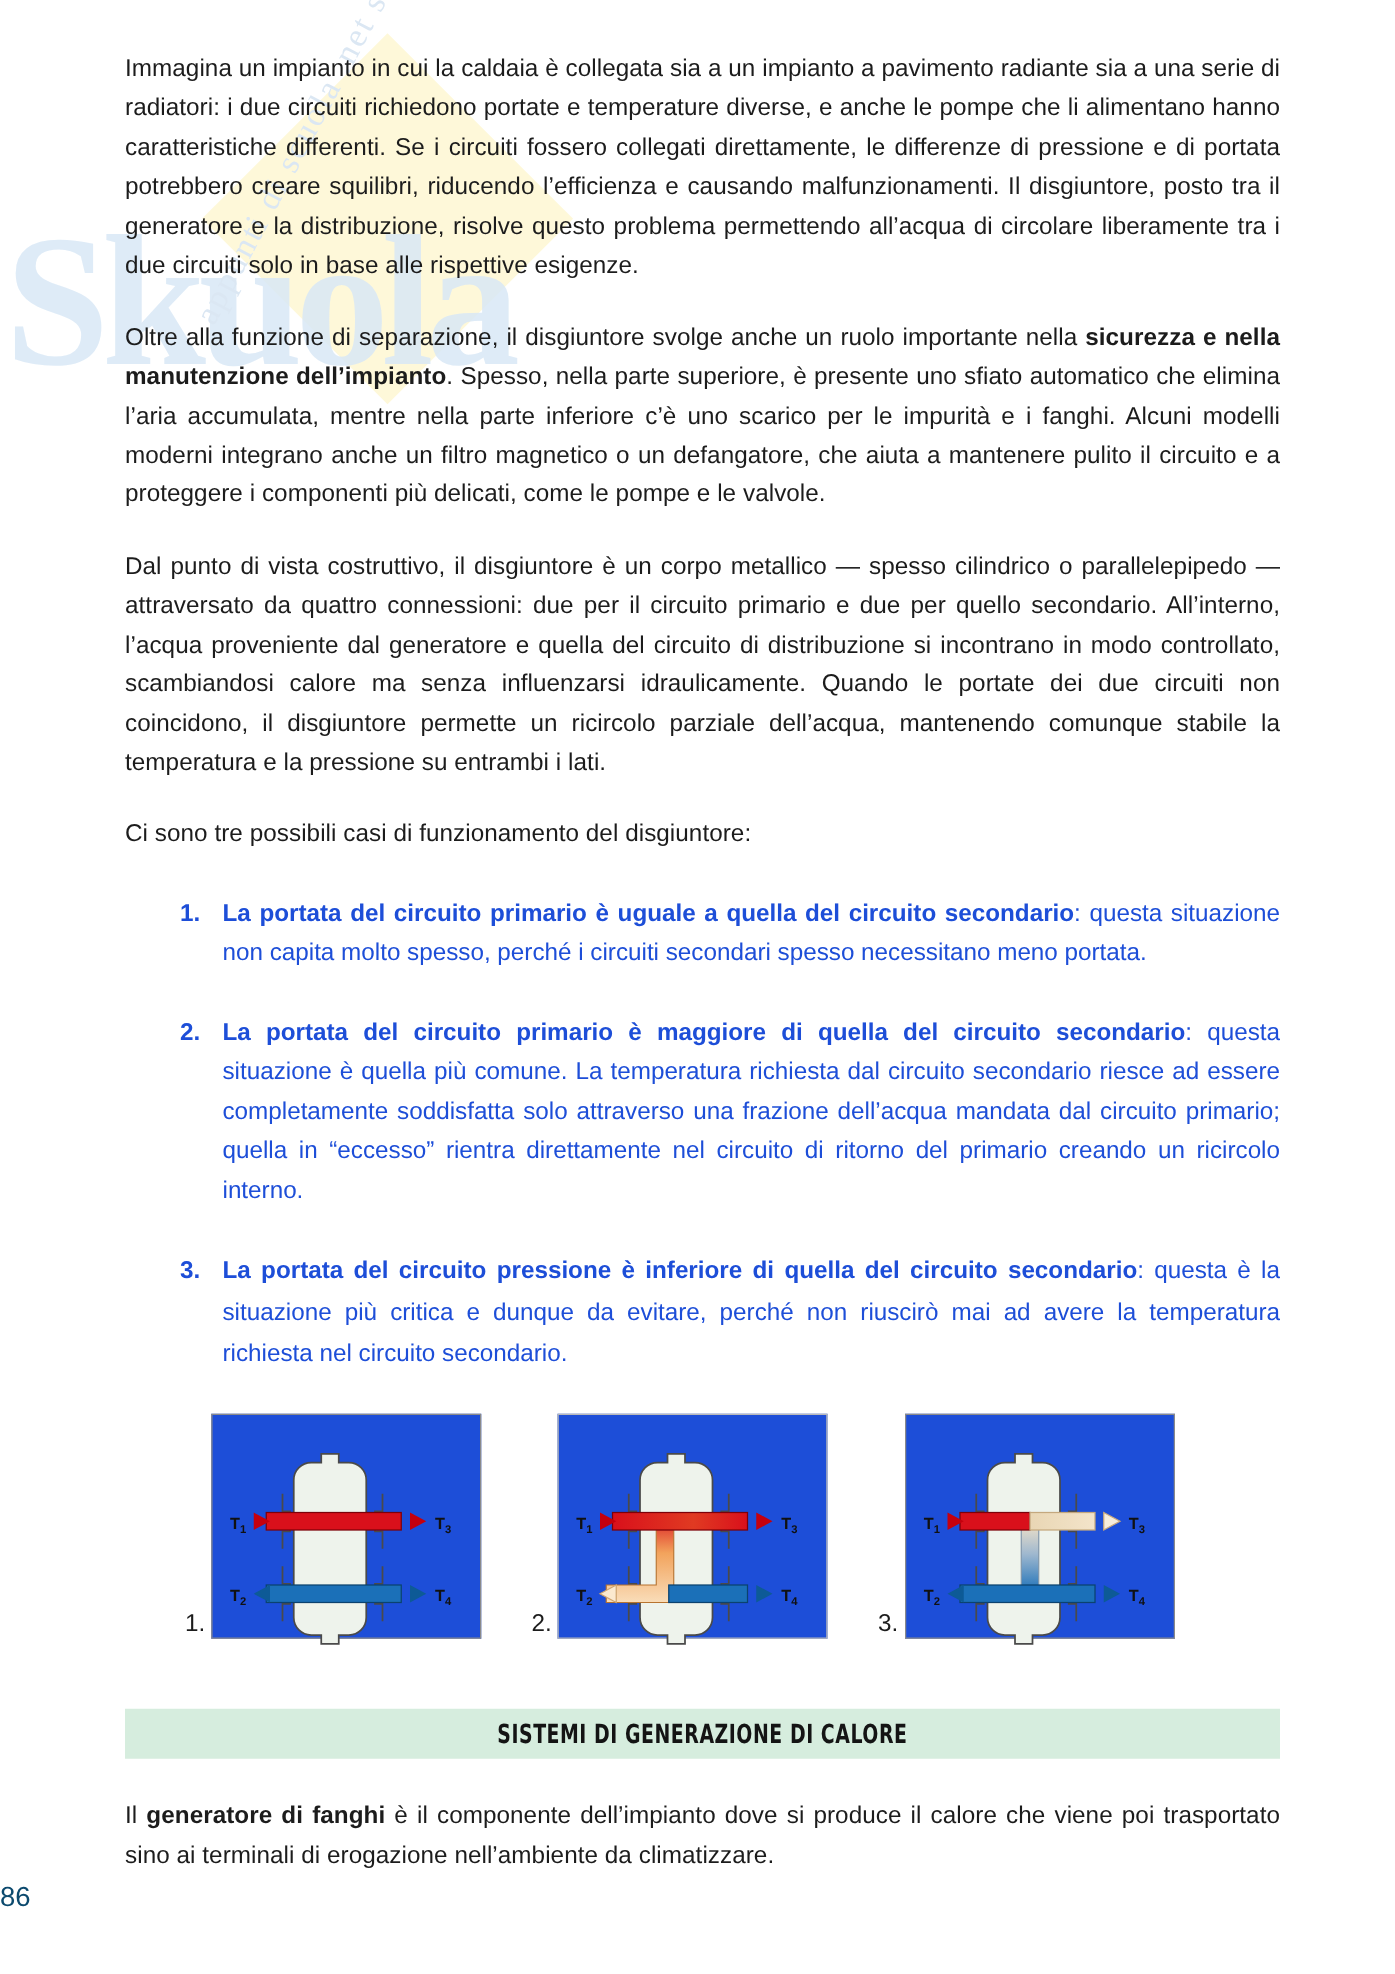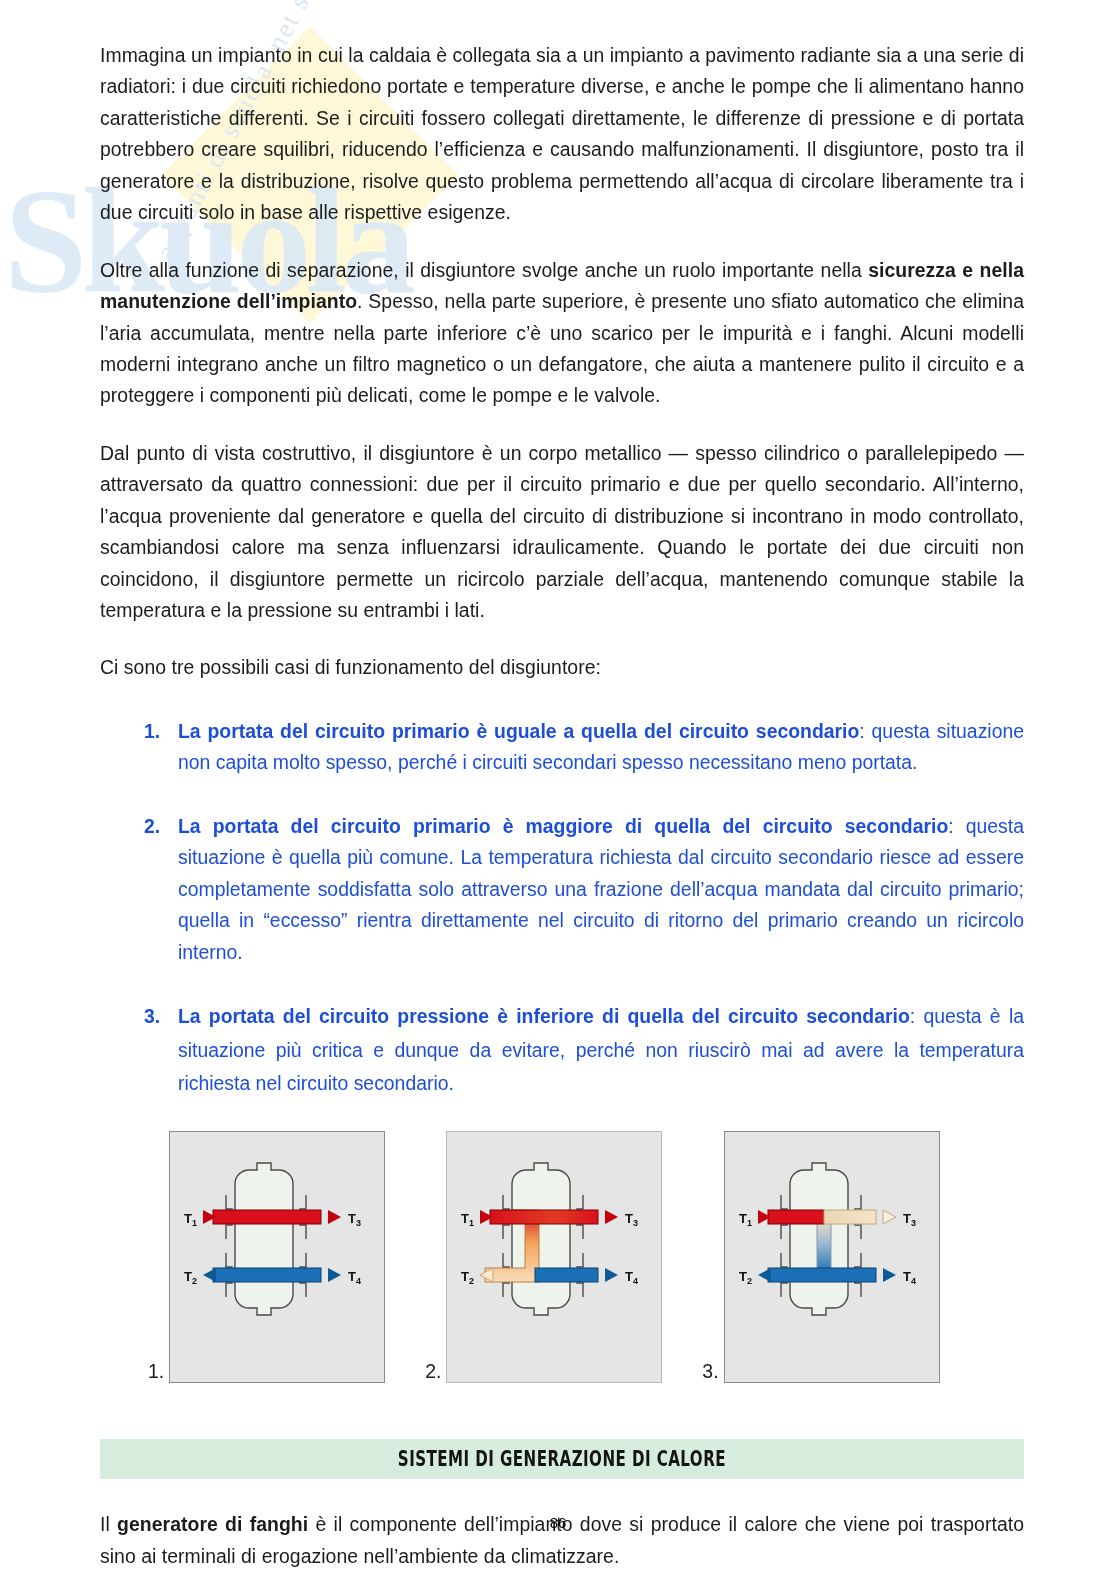--- a/index.html
+++ b/index.html
@@ -128,23 +128,23 @@
   }
   .fig-num {
     font-size: 19.4px;
     color: #1c1c1c;
     line-height: 1;
     padding-bottom: 2px;
     padding-right: 5px;
   }
   .fig-box {
     width: 216px;
-    height: 252px;
+    height: 180px;
     border: 1px solid #8a8a8a;
-    background: #e5e5e5;
+    background: #1d4ed8;
     box-sizing: border-box;
   }
   .fig-box.thin { border-color: #b9b9b9; }
   .fig-box svg { display: block; }
 
   
   .banner {
     position: relative;
     z-index: 2;
     margin: 56px 92px 0 100px;
@@ -164,23 +164,22 @@
     transform-origin: center;
     white-space: nowrap;
   }
 
   
   .page-number {
     position: absolute;
     left: 0;
     right: 0;
     bottom: 48px;
-    text-align: center;
-    font-size: 15px;
-    color: #000000;
+    font-size: 22px;
+    color: #0c4a6e;
     z-index: 2;
   }
 </style>
 </head>
 <body>
 
 <div class="page">
 
   <div class="watermark">
     <div class="wm-yellow" style="background: rgb(253, 246, 204);"></div>

